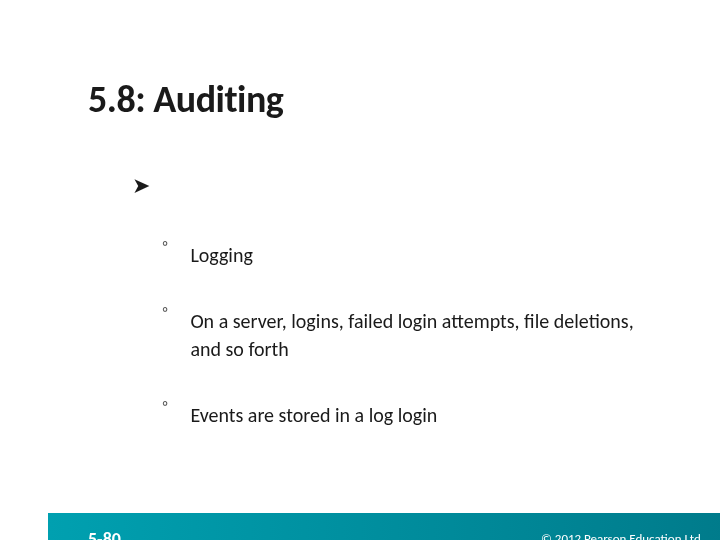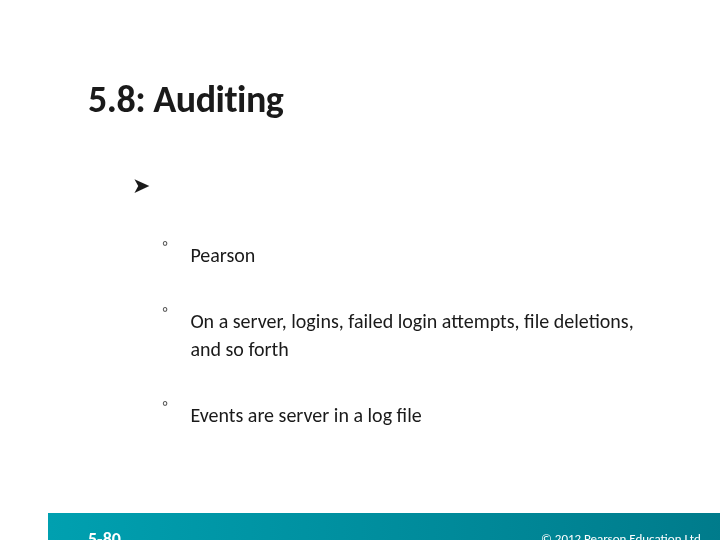--- a/index.html
+++ b/index.html
@@ -121,31 +121,31 @@
   <div class="content-area">
 
     <div class="bullet-main">
       <span class="bullet-arrow">➤</span>
     </div>
 
     <div class="sub-bullets">
 
       <div class="sub-bullet">
         <span class="sub-bullet-dot">◦</span>
-        <span class="sub-bullet-text">Pearson</span>
+        <span class="sub-bullet-text">Logging</span>
       </div>
 
       <div class="sub-bullet">
         <span class="sub-bullet-dot">◦</span>
         <span class="sub-bullet-text">On a server, logins, failed login attempts, file deletions, and so forth</span>
       </div>
 
       <div class="sub-bullet">
         <span class="sub-bullet-dot">◦</span>
-        <span class="sub-bullet-text">Events are server in a log file</span>
+        <span class="sub-bullet-text">Events are stored in a log login</span>
       </div>
 
     </div>
   </div>
 
   <div class="footer">
     <span class="footer-page">5-80</span>
     <span class="footer-copyright">© 2012 Pearson Education Ltd.</span>
   </div>
 

